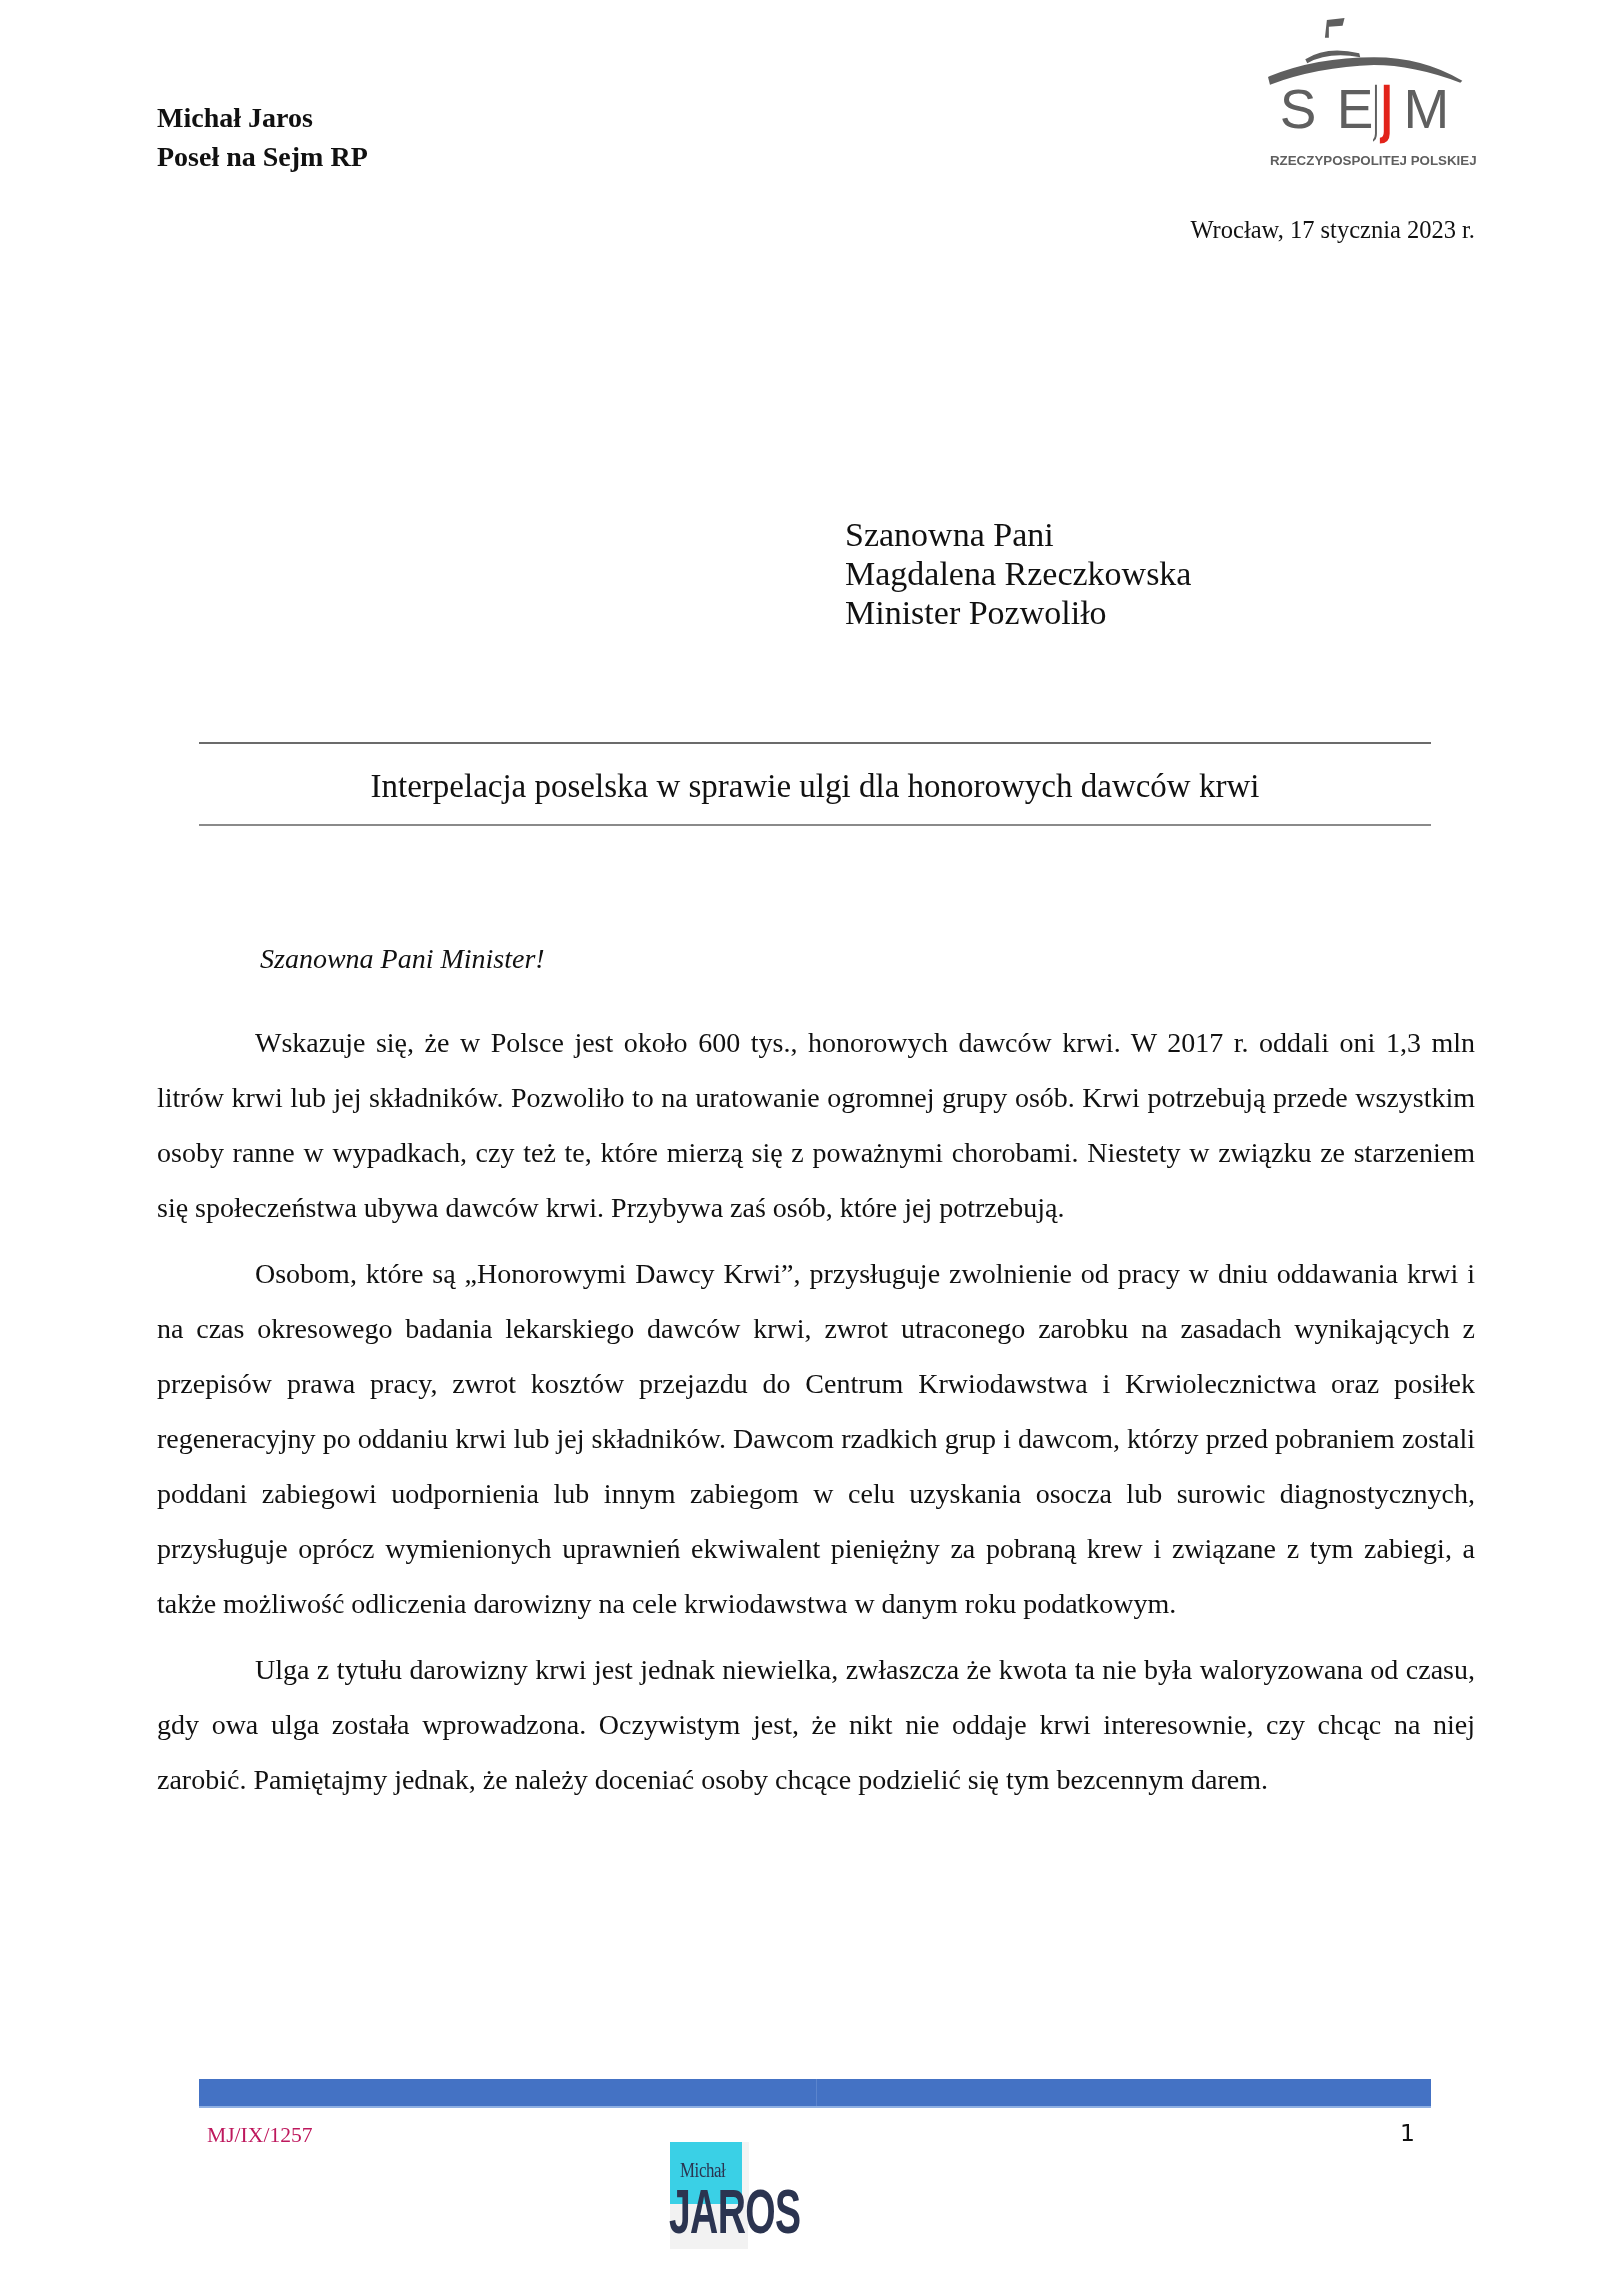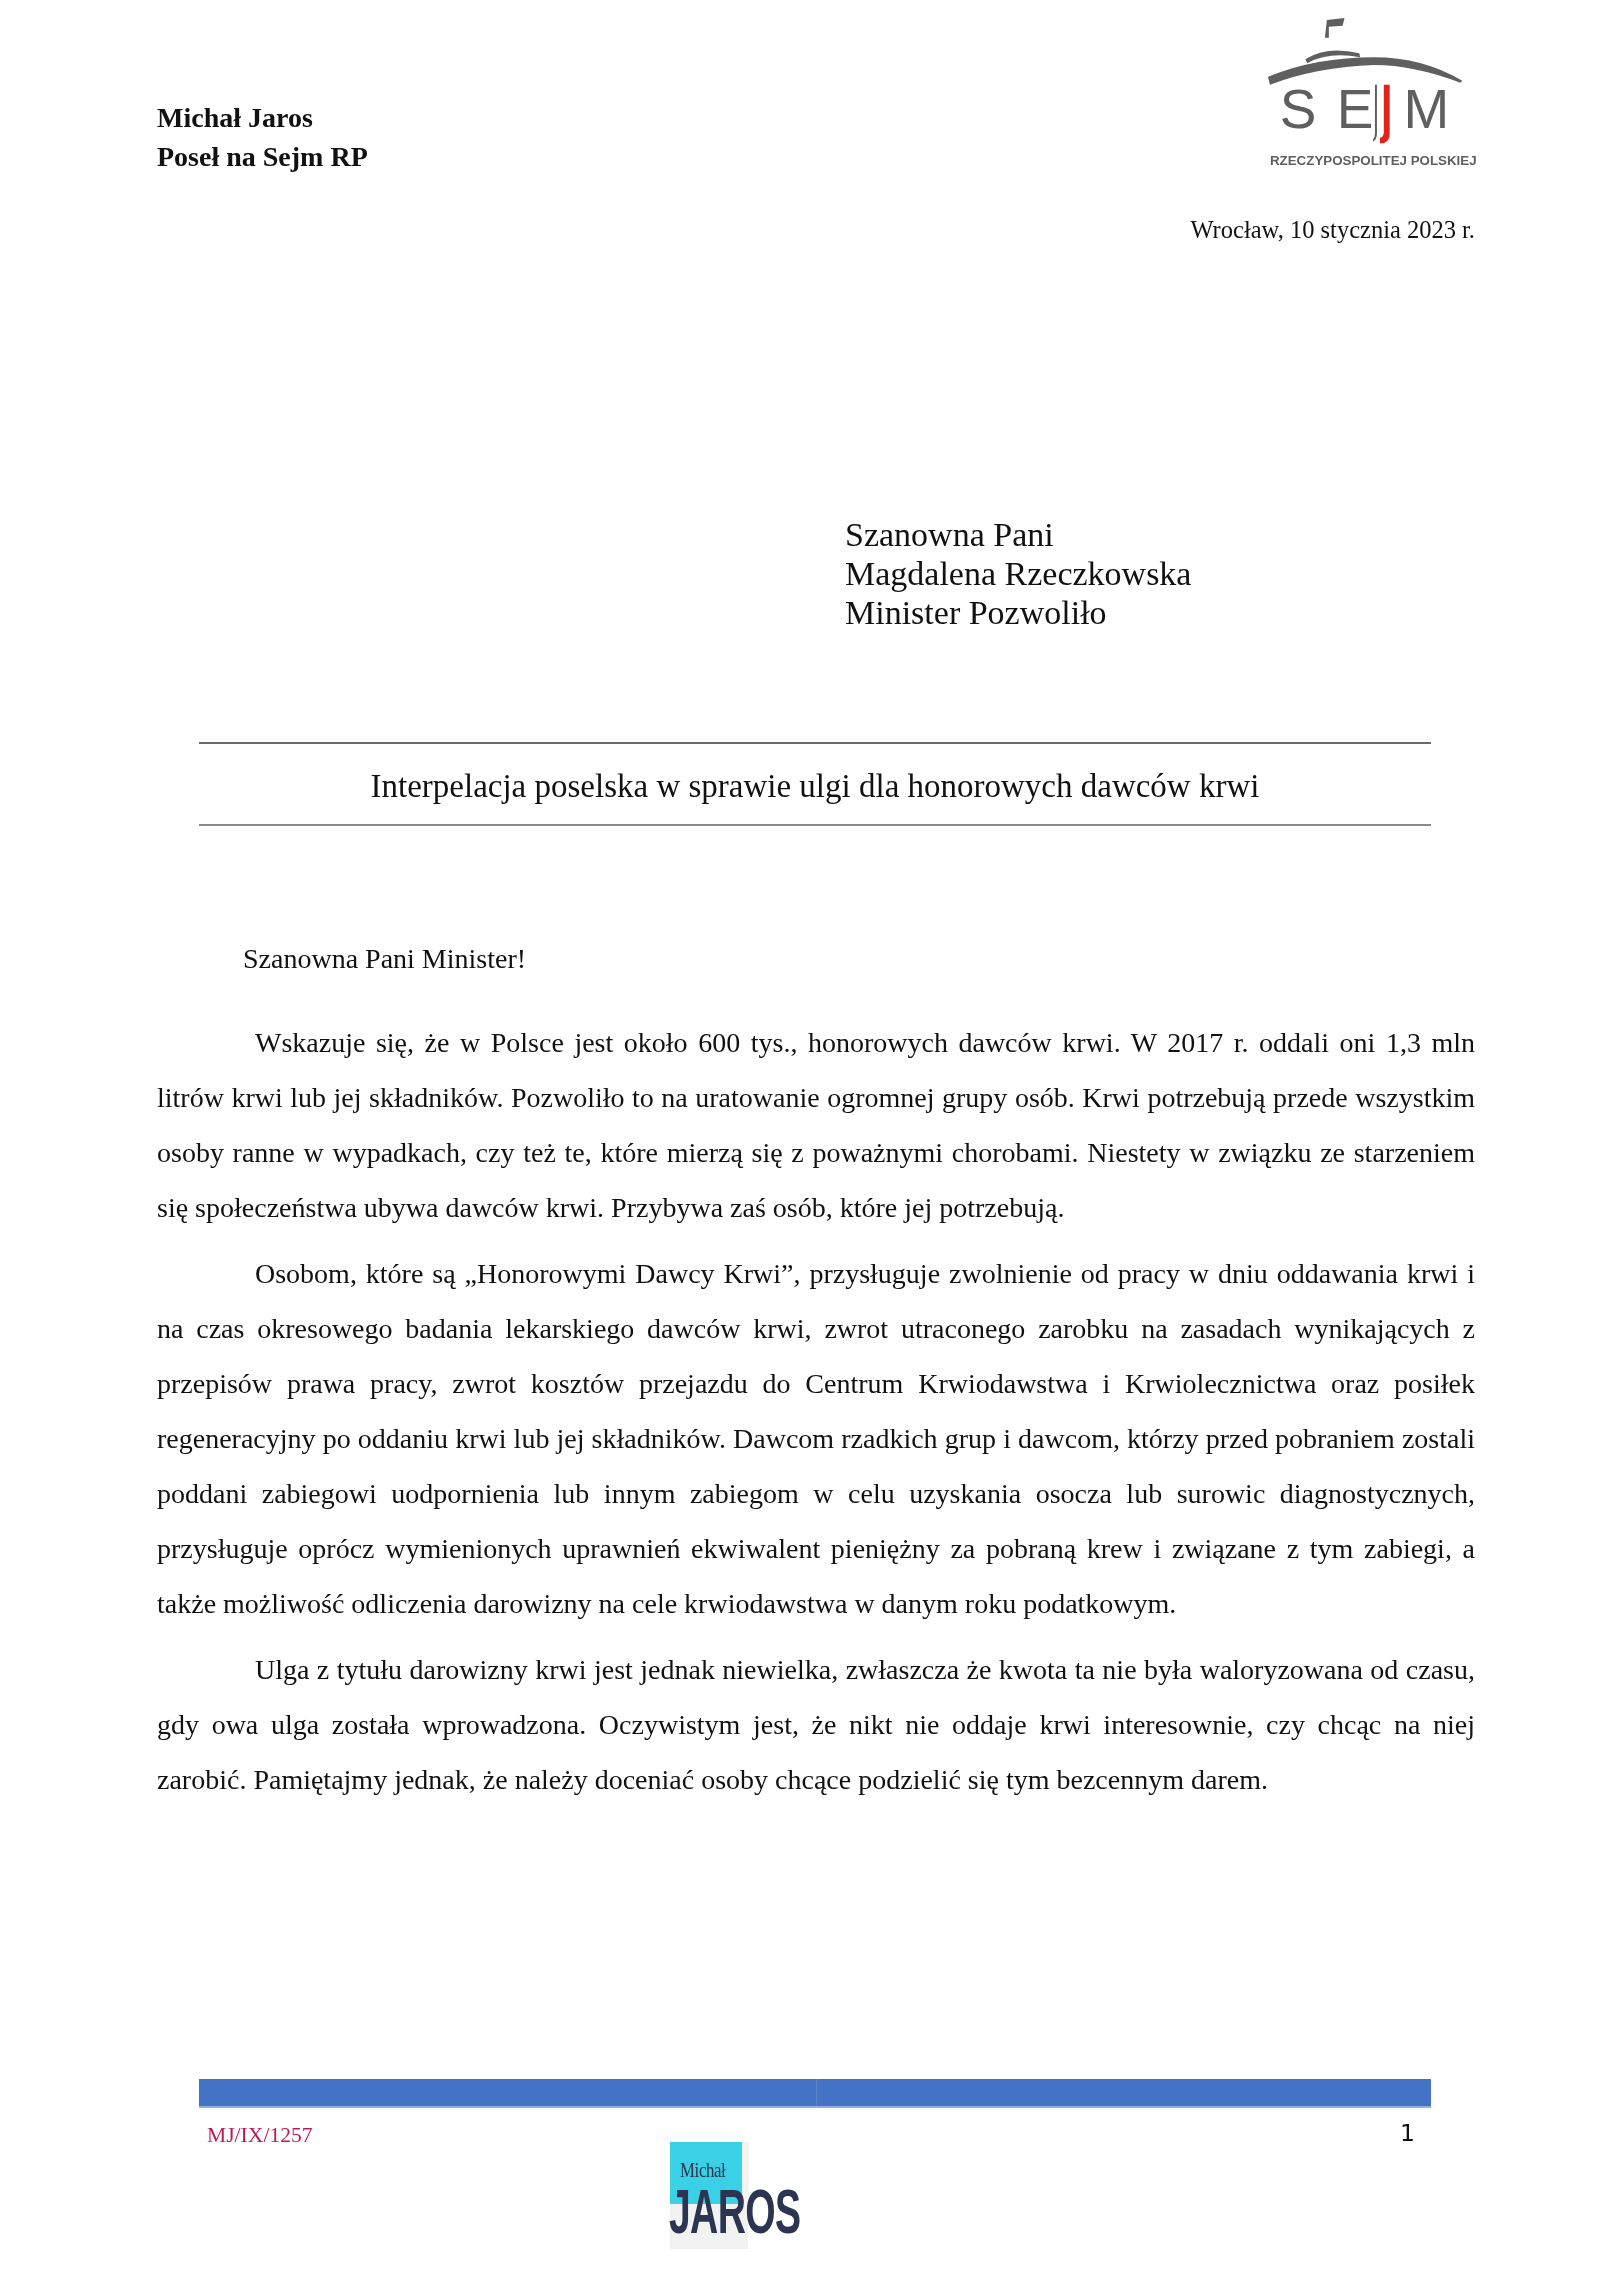--- a/index.html
+++ b/index.html
@@ -6,21 +6,21 @@
   body { width:1623px; height:2293px; position:relative; overflow:hidden;
          font-family:"Liberation Serif", "DejaVu Serif", serif; color:#111; }
   .abs { position:absolute; }
   .author { left:157px; top:98px; font-weight:bold; font-size:28px; line-height:39px; }
   .date { right:148px; top:214px; font-size:24.5px; line-height:31px; text-align:right; }
   .recipient { left:845px; top:515px; font-weight:normal; font-size:34px; line-height:39px; }
   .rule { left:199px; width:1232px; height:0; border-top:2px solid #6b6b6b; }
   .rule.top { top:742px; }
   .rule.bottom { top:824px; border-top-color:#8a8a8a; }
   .title { left:199px; width:1232px; top:765px; text-align:center; font-weight:normal; font-size:33px; line-height:43px; }
-  .greeting { left:243px; top:939px; font-size:28px; line-height:39px; }
+  .greeting { left:260px; top:939px; font-style:italic; font-size:28px; line-height:39px; }
   .body { left:157px; width:1318px; top:1015px; font-size:28px; line-height:55px; text-align:justify; }
   .body p { margin:0 0 10.8px 0; text-indent:98px;font-family:Liberation Serif, serif; }
   .footer-bar { left:199px; width:1232px; top:2079px; height:27.4px; background:#4472c4; border-bottom:2px solid #8fb0e3; }
   .footer-bar .split { position:absolute; left:617px; top:0; width:1px; height:27.4px; background:#5b84cd; }
   .footer-ref { left:207px; top:2123px; font-size:21.6px; color:#be185d; }
   .page-num { right:208px; top:2119px; font-family:"DejaVu Sans", sans-serif; font-size:23.5px; color:#111; }
   .logo-cyan { position:absolute; left:670px; top:2142px; width:72px; height:63px; background:#3ad0e6; }
   .logo-gray { position:absolute; left:670px; top:2204px; width:78px; height:45px; background:#f2f2f2; }
   .logo-gray2 { position:absolute; left:742px; top:2142px; width:6.9px; height:63px; background:#f4f4f4; }
   .logo-michal { position:absolute; left:680px; top:2158px; font-size:21.6px; color:#2b3450; letter-spacing:-0.5px; transform:scaleX(0.78); transform-origin:left top; }
@@ -47,21 +47,21 @@
     <text x="14" y="112" font-family="Liberation Sans, DejaVu Sans, sans-serif" font-size="56" fill="#5f5f5f">S</text>
     <text x="72" y="112" font-family="Liberation Sans, DejaVu Sans, sans-serif" font-size="56" fill="#5f5f5f">E</text>
 
     <path d="M118 68 L126 68 L126 118 Q126 128 116 128 L116 122 Q120 122 120 116 L120 68 Z" fill="#e2231a"></path>
     <path d="M111 68 L113 68 L113 118 Q113 124 109 126 L109 124 Q111 122 111 118 Z" fill="#5f5f5f"></path>
     <text x="140" y="112" font-family="Liberation Sans, DejaVu Sans, sans-serif" font-size="56" fill="#5f5f5f">M</text>
     <text x="4" y="150" font-family="Liberation Sans, DejaVu Sans, sans-serif" font-weight="bold" font-size="13.6" fill="#5f5f5f">RZECZYPOSPOLITEJ POLSKIEJ</text>
   </svg>
 </div>
 
-<div class="abs date">Wrocław, 10 stycznia 2023 r.</div>
+<div class="abs date">Wrocław, 17 stycznia 2023 r.</div>
 
 <div class="abs recipient">
   <div>Szanowna Pani</div>
   <div>Magdalena Rzeczkowska</div>
   <div>Minister Pozwoliło</div>
 </div>
 
 <div class="abs rule top"></div>
 <div class="abs title">Interpelacja poselska w sprawie ulgi dla honorowych dawców krwi</div>
 <div class="abs rule bottom"></div>

